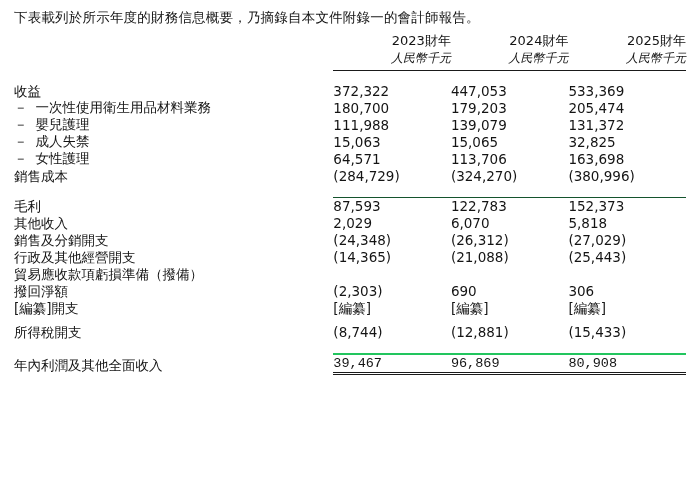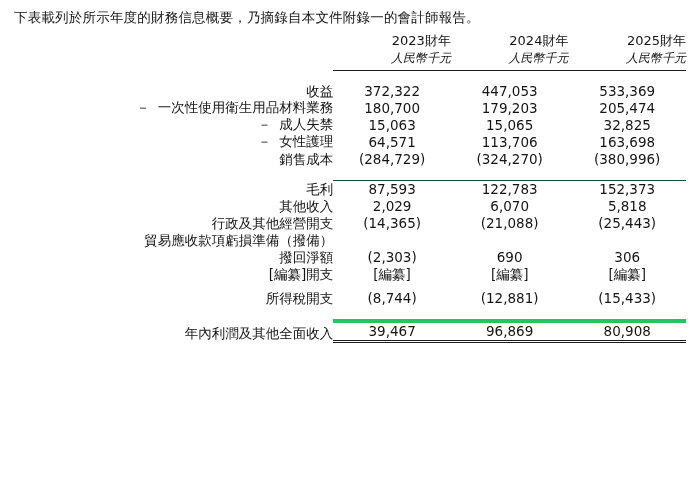--- a/index.html
+++ b/index.html
@@ -53,38 +53,39 @@
     text-align: right;
     font-style: italic;
     padding-bottom: 4px;
     font-size: 12px;
   }
   .hdr-unit td.u {
     border-bottom: 1px solid #1a1a1a;
     padding-bottom: 3px;
   }
   .num {
-    text-align: center;
+    text-align: left;
     font-variant-numeric: tabular-nums;
     padding-right: 1px;
     white-space: nowrap;
   }
-  .lbl { text-align: right; white-space: nowrap; }
+  .lbl { text-align: left; white-space: nowrap; }
   .row td { height: 17px; line-height: 17px; }
   .indent1 { padding-left: 14px; font-family: Liberation Mono, monospace; }
   .indent2 { padding-left: 30px; }
   .spacer td { height: 12px; line-height: 12px; }
   .spacer-sm td { height: 7px; line-height: 7px; }
   .bold { font-weight: bold; }
   .tot-line td.num {
     border-top: 1px solid #14532d;
   }
   .dbl-line td.num {
-    border-top: 4px solid #22c55e;
+    border-top: 2px solid #22c55e;
     border-bottom: 3px double #1a1a1a;
+    font-family: Liberation Mono, monospace;
   }
   .footnote {
     position: absolute;
     left: 14px;
     right: 14px;
     bottom: 0;
     font-size: 11px;
     color: #3a3a3a;
     height: 10px;
     overflow: hidden;
@@ -131,20 +132,26 @@
           <td class="num">447,053</td>
           <td class="num">533,369</td>
         </tr>
         <tr class="row">
           <td class="lbl indent1">－ 一次性使用衛生用品材料業務</td>
           <td class="num">180,700</td>
           <td class="num">179,203</td>
           <td class="num">205,474</td>
         </tr>
         <tr class="row">
+          <td class="lbl indent1">－ 嬰兒護理</td>
+          <td class="num">111,988</td>
+          <td class="num">139,079</td>
+          <td class="num">131,372</td>
+        </tr>
+        <tr class="row">
           <td class="lbl indent1">－ 成人失禁</td>
           <td class="num">15,063</td>
           <td class="num">15,065</td>
           <td class="num">32,825</td>
         </tr>
         <tr class="row">
           <td class="lbl indent1">－ 女性護理</td>
           <td class="num">64,571</td>
           <td class="num">113,706</td>
           <td class="num">163,698</td>
@@ -167,20 +174,26 @@
           <td class="num">122,783</td>
           <td class="num">152,373</td>
         </tr>
         <tr class="row">
           <td class="lbl">其他收入</td>
           <td class="num">2,029</td>
           <td class="num">6,070</td>
           <td class="num">5,818</td>
         </tr>
         <tr class="row">
+          <td class="lbl">銷售及分銷開支</td>
+          <td class="num">(24,348)</td>
+          <td class="num">(26,312)</td>
+          <td class="num">(27,029)</td>
+        </tr>
+        <tr class="row">
           <td class="lbl">行政及其他經營開支</td>
           <td class="num">(14,365)</td>
           <td class="num">(21,088)</td>
           <td class="num">(25,443)</td>
         </tr>
         <tr class="row">
           <td class="lbl">貿易應收款項虧損準備（撥備）</td>
           <td class="num"></td>
           <td class="num"></td>
           <td class="num"></td>

